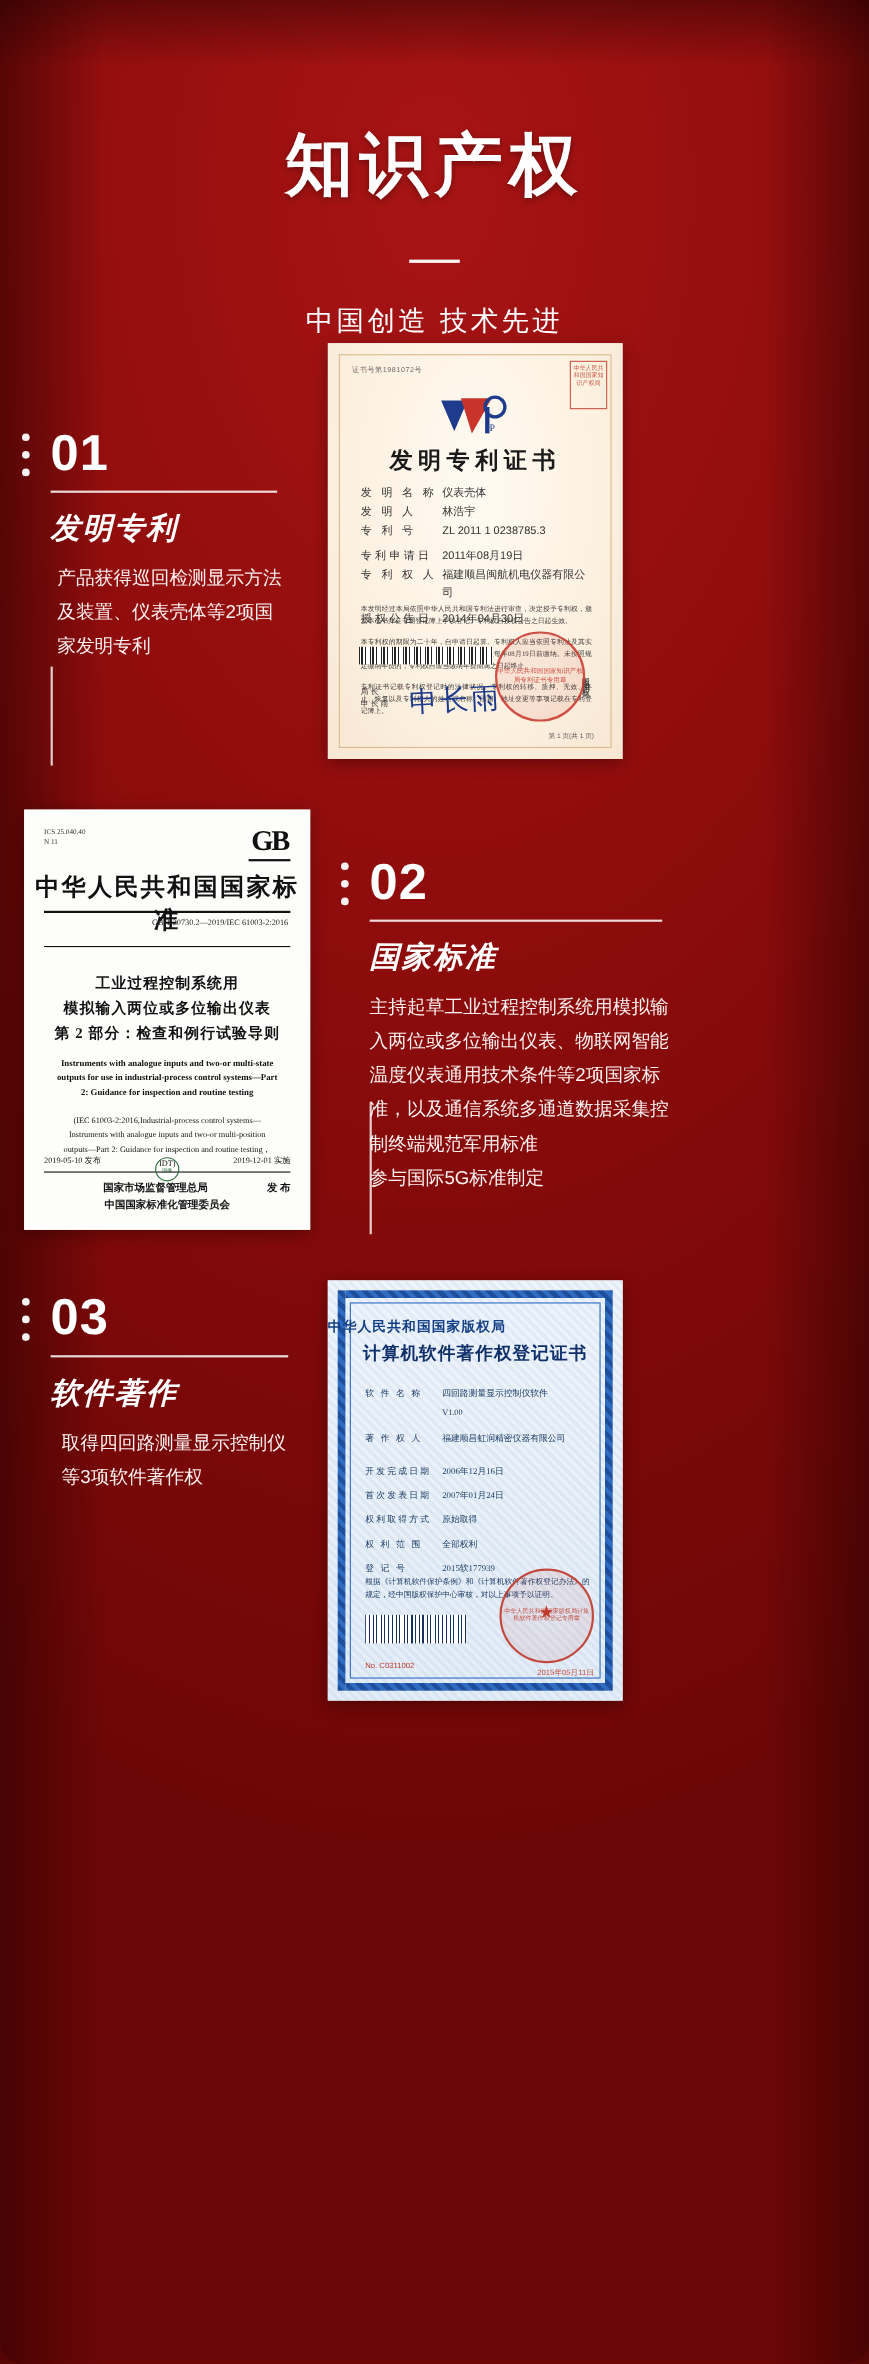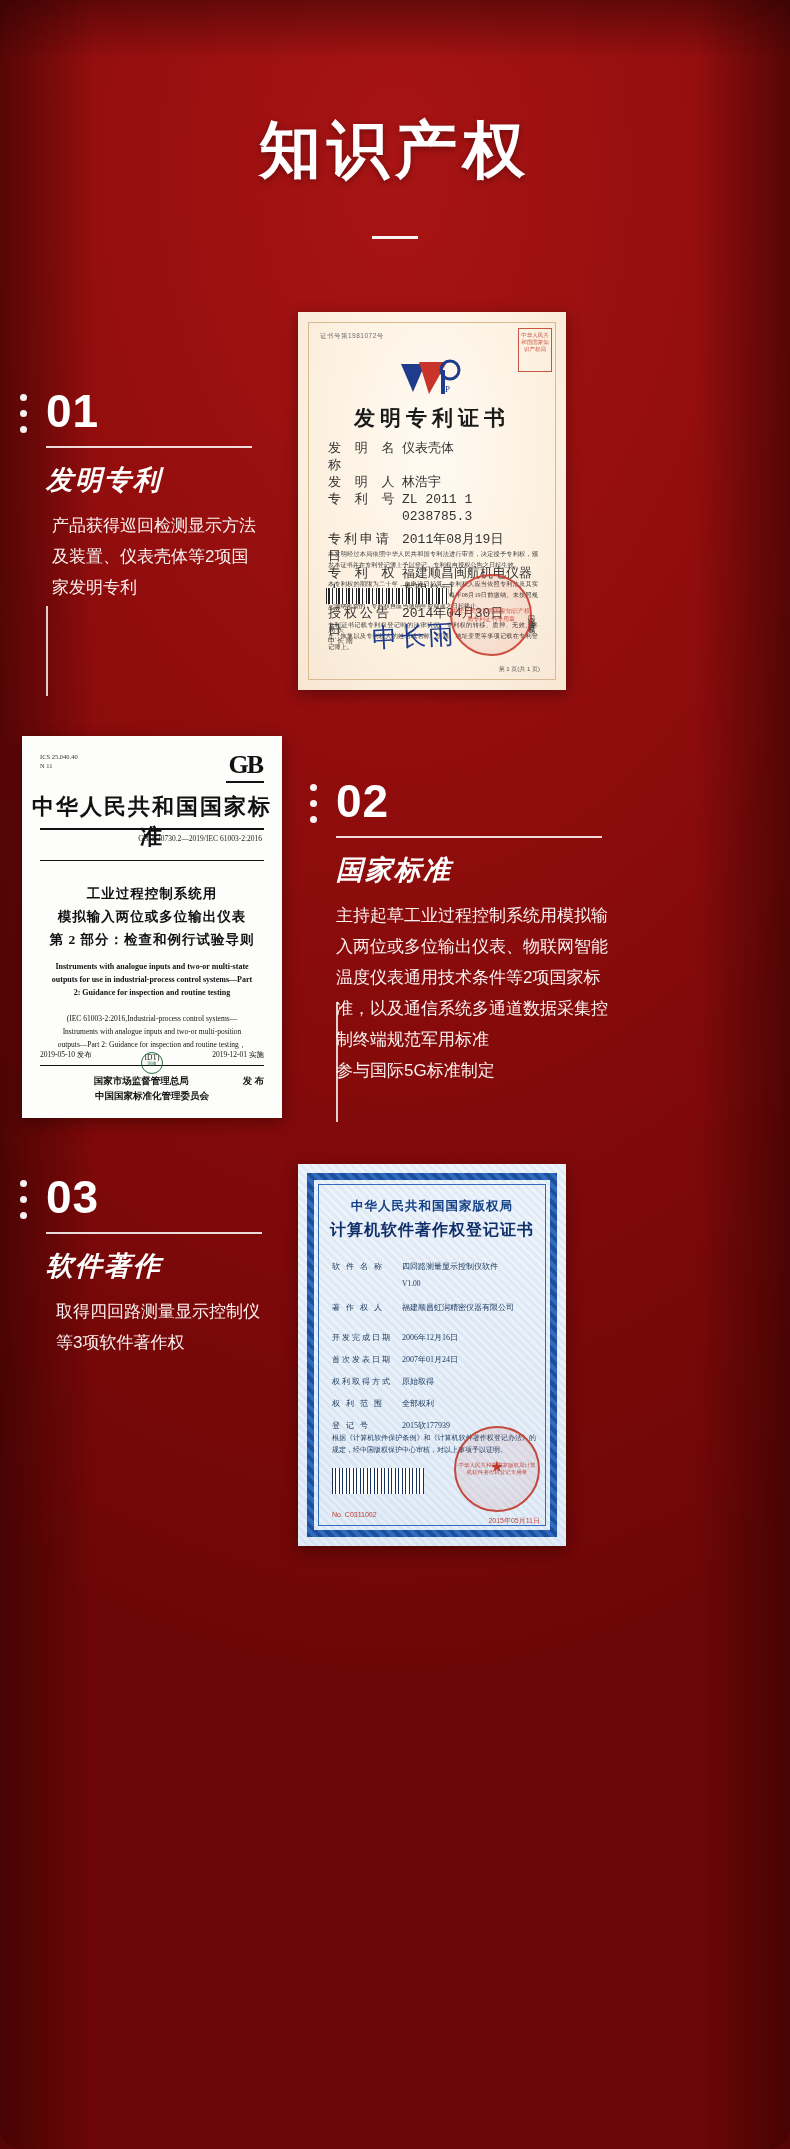--- a/index.html
+++ b/index.html
@@ -96,22 +96,22 @@
     position:absolute; left:50%; top:46px; transform:translateX(-50%);
     width:74px; height:40px;
   }
   .pat-title{
     position:absolute; left:0; right:0; top:92px; text-align:center;
     font-family:"Liberation Serif", serif;
     font-size:21px; letter-spacing:5px; color:#1a1a1a; font-weight:bold;
   }
   .pat-fields{
     position:absolute; left:30px; top:128px; right:28px;
-    font-size:13px; line-height:17px; color:#2b2b2b;
-    font-family:Liberation Mono, monospace;
+    font-size:10px; line-height:17px; color:#2b2b2b;
+    font-family:Liberation Sans, sans-serif;
   }
   .pat-fields .row{ display:flex; }
   .pat-fields .k{ width:74px; letter-spacing:3px; color:#333; }
   .pat-fields .v{ flex:1; color:#333; }
   .pat-para{
     position:absolute; left:30px; right:28px; top:236px;
     font-size:6.2px; line-height:11px; color:#3a3a3a; text-align:justify;
     font-family:"Liberation Serif", serif;
   }
   .pat-para p{ margin:0 0 8px; }
@@ -204,21 +204,21 @@
       repeating-linear-gradient(45deg, rgba(20,70,140,.05) 0 3px, rgba(255,255,255,0) 3px 6px),
       linear-gradient(180deg,#eef4fb,#e3edf8);
   }
   .sw-frame{
     position:absolute; inset:9px;
     border:7px solid #1d4f9c;
     border-image: repeating-linear-gradient(45deg,#1d4f9c 0 4px,#2f6bc0 4px 8px) 7;
   }
   .sw-frame2{ position:absolute; inset:20px; border:1px solid #2f6bc0; }
   .sw-head1{
-    position:absolute; left:0; right:0; top:34px; text-align:center;
+    position:absolute; left:0; right:0; top:34px; 
     font-family:"Liberation Serif", serif; font-weight:bold; color:#123f86;
     font-size:12.5px; letter-spacing:1px;
   }
   .sw-head2{
     position:absolute; left:0; right:0; top:56px; text-align:center;
     font-family:"Liberation Serif", serif; font-weight:bold; color:#0f2f6b;
     font-size:16px; letter-spacing:1px;
   }
   .sw-fields{
     position:absolute; left:34px; right:30px; top:92px;
@@ -256,20 +256,21 @@
   }
 </style>
 </head>
 <body>
 
 <div class="page">
 
   <div class="header">
     <div class="title">知识产权</div>
     <div class="rule"></div>
+    <div class="subtitle">中国创造  技术先进</div>
   </div>
 
   <div class="txtcol" style="left:20px; top:388px; width:250px;">
     <div class="dots">
         <i></i>
         <i></i>
         <i></i>
       </div>
     <div class="num">01</div>
     <div class="hline" style="width:206px;"></div>

